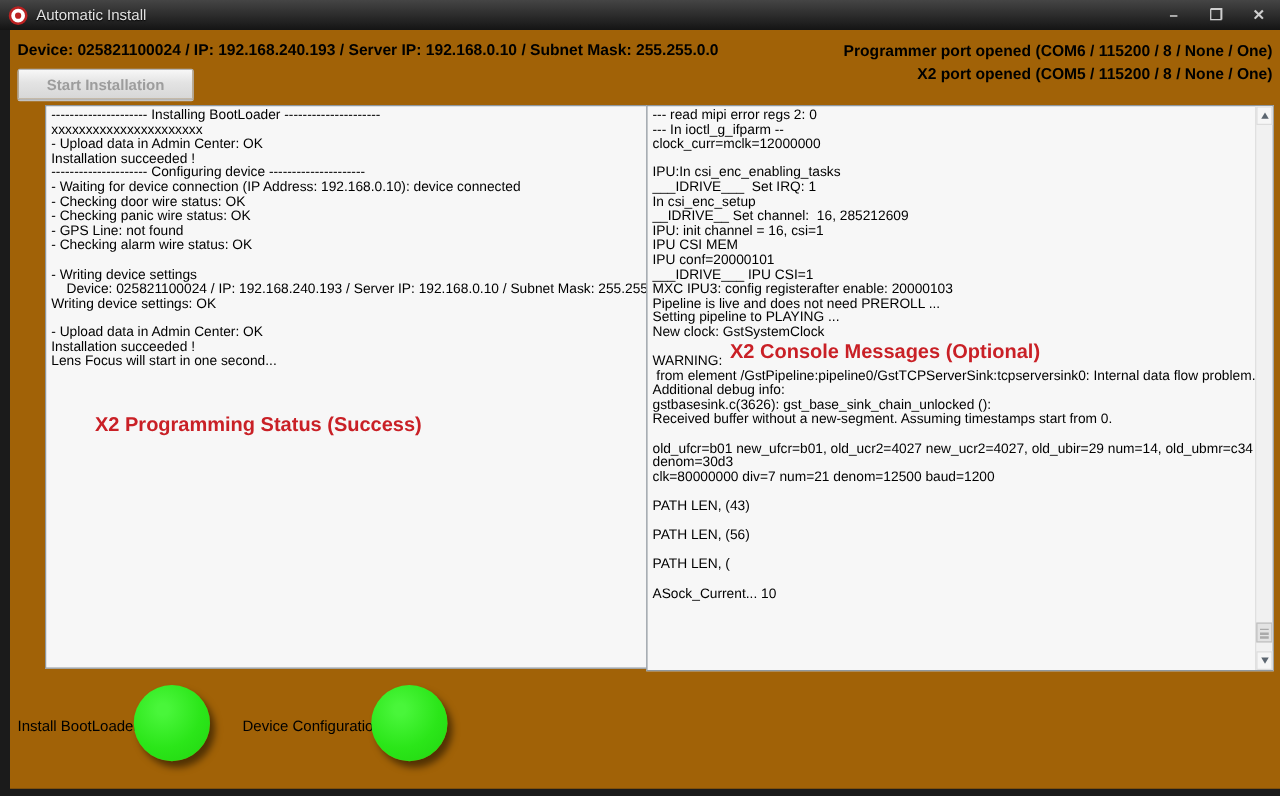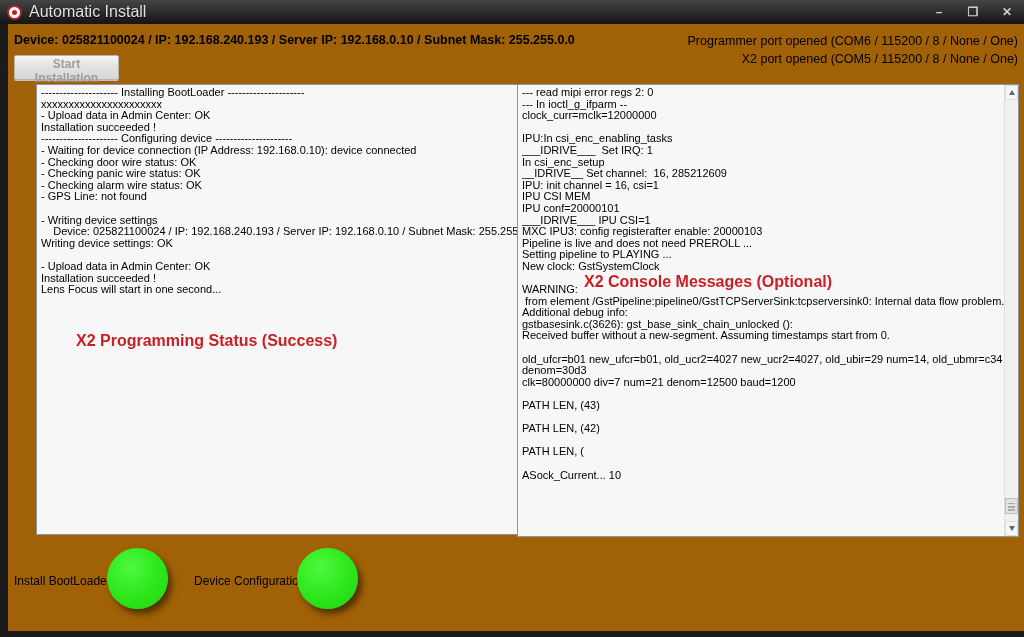--- a/index.html
+++ b/index.html
@@ -4,28 +4,28 @@
 <style>
   html,body{margin:0;padding:0;background:#555;font-family:"Liberation Sans",sans-serif;}
   .window{position:relative;width:1024px;height:637px;background:#1b1b1b;overflow:hidden;}
   
   .titlebar{position:absolute;left:0;top:0;width:1024px;height:24px;
     background:linear-gradient(#454545,#141414);display:flex;align-items:center;}
   .app-icon{width:15px;height:15px;border-radius:50%;background:#fff;border:2px solid #b22;
     margin-left:7px;position:relative;box-sizing:border-box;}
   .app-icon::after{content:"";position:absolute;left:3px;top:3px;width:5px;height:5px;
     border-radius:50%;background:#b22;}
-  .title-text{color:#e2e2e2;font-size:16px;margin-left:7px;text-shadow:0 1px 1px #000;}
+  .title-text{color:#e2e2e2;font-size:12px;margin-left:7px;text-shadow:0 1px 1px #000;}
   .win-controls{position:absolute;right:8px;top:0;height:24px;display:flex;align-items:center;gap:16px;}
   .win-btn{color:#cfcfcf;font-size:12px;font-weight:bold;width:18px;text-align:center;cursor:pointer;}
   
   .client{position:absolute;left:8px;top:24px;width:1016px;height:607px;background:#a16207;}
   .hdr-left{position:absolute;left:6px;top:9px;font-size:12.5px;font-weight:bold;color:#000;}
-  .hdr-right{position:absolute;right:6px;top:8px;text-align:right;font-size:12.5px;font-weight:normal;color:#000;line-height:18px;}
-  .start-btn{position:absolute;left:6px;top:31px;width:105px;height:25px;
+  .hdr-right{position:absolute;right:6px;top:8px;text-align:right;font-size:12.5px;font-weight:bold;color:#000;line-height:18px;}
+  .start-btn{position:absolute;left:6px;top:31px;width:141px;height:25px;
     background:linear-gradient(#f7f7f7,#e3e3e3 45%,#d7d7d7);border:1px solid #b5b5b5;border-radius:2px;
     font-family:"Liberation Sans",sans-serif;font-size:12px;font-weight:bold;color:#9d9d9d;
     box-shadow:0 1px 0 #c2c2c2;}
   
   .panel{position:absolute;background:#f7f7f7;border:1px solid #8f979e;box-sizing:border-box;overflow:hidden;}
   .panel.left{left:2px;top:60px;width:499px;height:451px;margin-left:26px;}
   .panel.right{left:509px;top:60px;width:502px;height:453px;}
   .log{position:absolute;left:0;top:0;right:13px;bottom:0;padding:2px 0 0 4px;overflow:hidden;}
   .log-line{font-size:11px;line-height:11.6px;color:#000;white-space:pre;}
   
@@ -83,22 +83,22 @@
     <div class="panel left">
       <div class="log">
           <div class="log-line">--------------------- Installing BootLoader ---------------------</div>
           <div class="log-line">xxxxxxxxxxxxxxxxxxxxxx</div>
           <div class="log-line">- Upload data in Admin Center: OK</div>
           <div class="log-line">Installation succeeded !</div>
           <div class="log-line">--------------------- Configuring device ---------------------</div>
           <div class="log-line">- Waiting for device connection (IP Address: 192.168.0.10): device connected</div>
           <div class="log-line">- Checking door wire status: OK</div>
           <div class="log-line">- Checking panic wire status: OK</div>
+          <div class="log-line">- GPS Line: not found</div>
           <div class="log-line">- Checking alarm wire status: OK</div>
-          <div class="log-line">- GPS Line: not found</div>
           <div class="log-line">&nbsp;</div>
           <div class="log-line">- Writing device settings</div>
           <div class="log-line">    Device: 025821100024 / IP: 192.168.240.193 / Server IP: 192.168.0.10 / Subnet Mask: 255.255.0.0</div>
           <div class="log-line">Writing device settings: OK</div>
           <div class="log-line">&nbsp;</div>
           <div class="log-line">- Upload data in Admin Center: OK</div>
           <div class="log-line">Installation succeeded !</div>
           <div class="log-line">Lens Focus will start in one second...</div>
         </div>
       <div class="vscroll">
@@ -136,21 +136,21 @@
           <div class="log-line">Additional debug info:</div>
           <div class="log-line">gstbasesink.c(3626): gst_base_sink_chain_unlocked ():</div>
           <div class="log-line">Received buffer without a new-segment. Assuming timestamps start from 0.</div>
           <div class="log-line">&nbsp;</div>
           <div class="log-line">old_ufcr=b01 new_ufcr=b01, old_ucr2=4027 new_ucr2=4027, old_ubir=29 num=14, old_ubmr=c34</div>
           <div class="log-line">denom=30d3</div>
           <div class="log-line">clk=80000000 div=7 num=21 denom=12500 baud=1200</div>
           <div class="log-line">&nbsp;</div>
           <div class="log-line">PATH LEN, (43)</div>
           <div class="log-line">&nbsp;</div>
-          <div class="log-line">PATH LEN, (42)</div>
+          <div class="log-line">PATH LEN, (56)</div>
           <div class="log-line">&nbsp;</div>
           <div class="log-line">PATH LEN, (</div>
           <div class="log-line">&nbsp;</div>
           <div class="log-line">ASock_Current... 10</div>
         </div>
       <div class="vscroll">
         <div class="sbtn up">
             <span class="tri-up"></span>
           </div>
         <div class="sthumb" style="top:413px;"></div>

